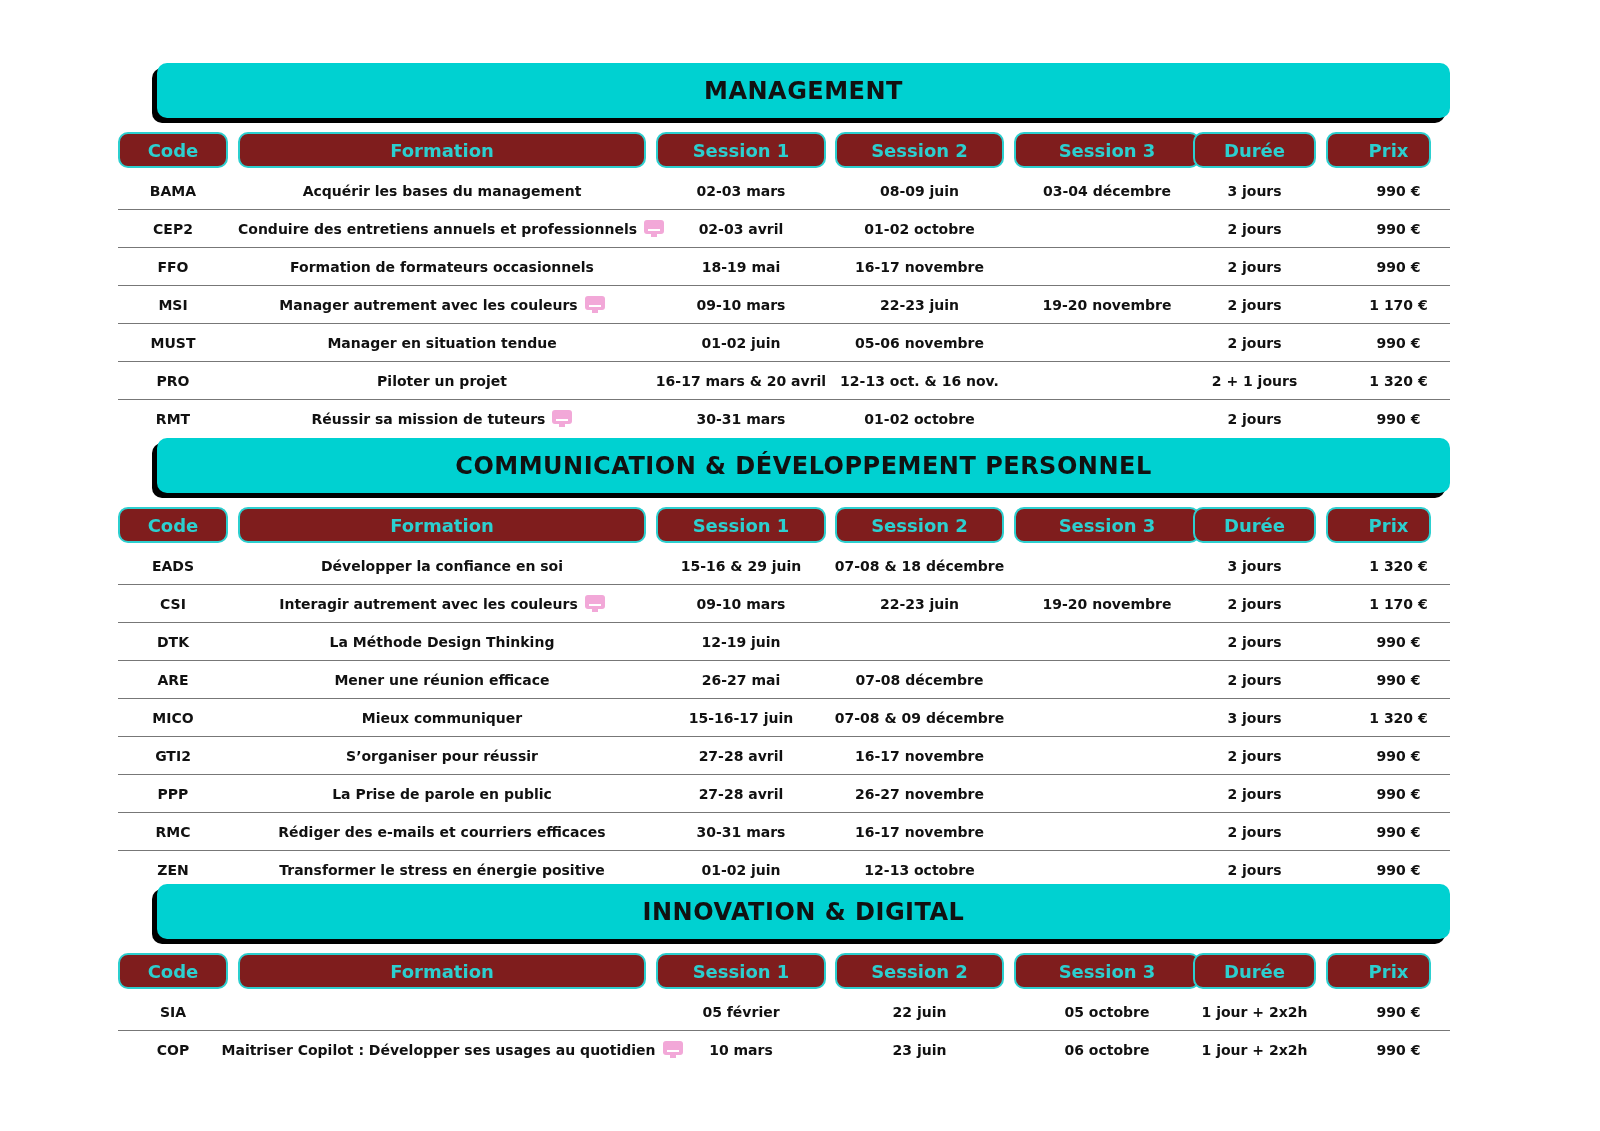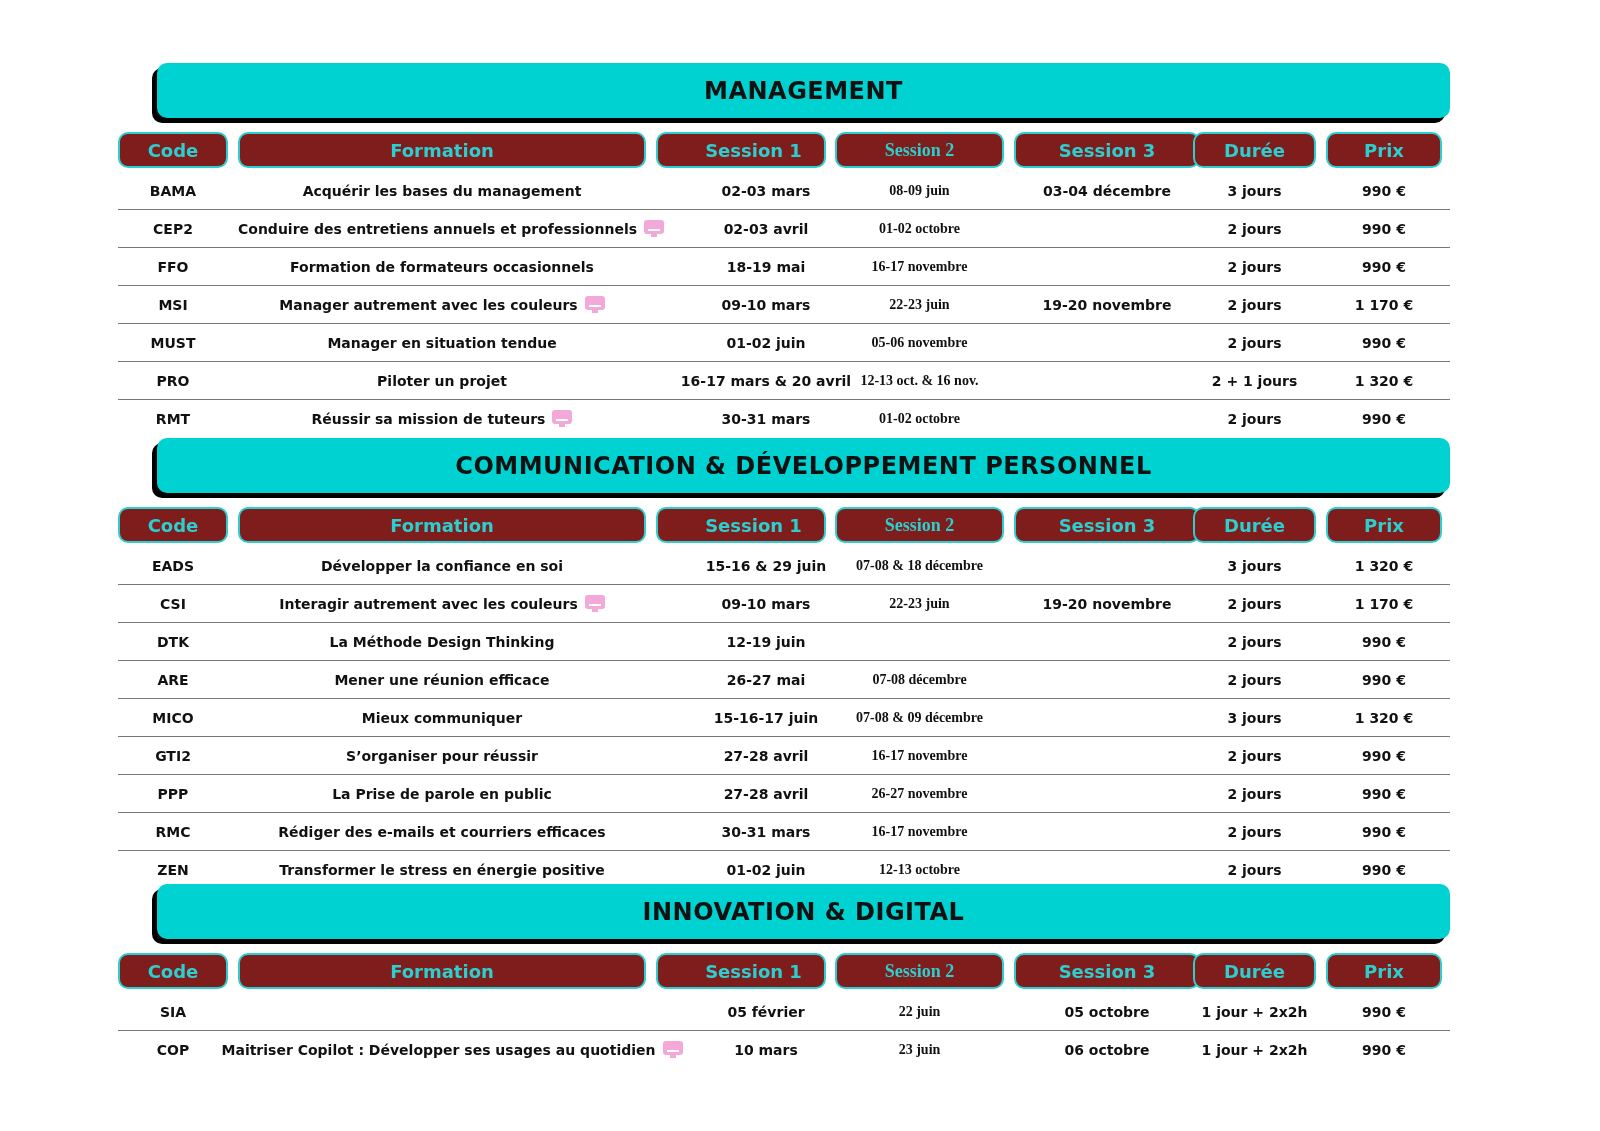--- a/index.html
+++ b/index.html
@@ -17,25 +17,25 @@
     position: absolute; top: 0; height: 36px; border: 2px solid #2ccfcf; border-radius: 10px;
     display: flex; align-items: center; justify-content: center; box-sizing: border-box;
     color: #2ccfcf; font-weight: bold; font-size: 18px; background: #7f1d1d;
   }
   .rows { position: relative; }
   .row { position: relative; height: 37px; border-bottom: 1.5px solid #777; }
   .row:last-child { border-bottom: none; }
   .cell { position: absolute; top: 0; height: 37px; display: flex; align-items: center; justify-content: center; font-weight: bold; font-size: 14px; color: #111; white-space: nowrap; }
   .c-code { left: 0; width: 110px; }
   .c-form { left: 120px; width: 408px; }
-  .c-s1 { left: 538px; width: 170px; padding-left: 25px; }
-  .c-s2 { left: 717px; width: 169px; font-family: Liberation Serif, serif; }
+  .c-s1 { left: 538px; width: 170px; }
+  .c-s2 { left: 717px; width: 169px; }
   .c-s3 { left: 896px; width: 186px; }
   .c-dur { left: 1075px; width: 123px; }
-  .c-prix { left: 1208px; width: 116px; }
+  .c-prix { left: 1208px; width: 105px; padding-left: 20px; }
   .monitor { display: inline-block; width: 20px; height: 18px; margin-left: 7px; position: relative; vertical-align: middle; }
   .monitor .screen { position: absolute; left: 0; top: 0; width: 20px; height: 14px; background: #f2a8d8; border-radius: 3px; }
   .monitor .screen::after { content: ""; position: absolute; left: 4px; right: 4px; bottom: 3px; height: 1.5px; background: #fff; }
   .monitor .stand { position: absolute; left: 7px; top: 14px; width: 6px; height: 3px; background: #f2a8d8; }
 </style>
 </head>
 <body>
 
 <div class="page">
   <div class="section" id="sec-0" style="top:63px;">

